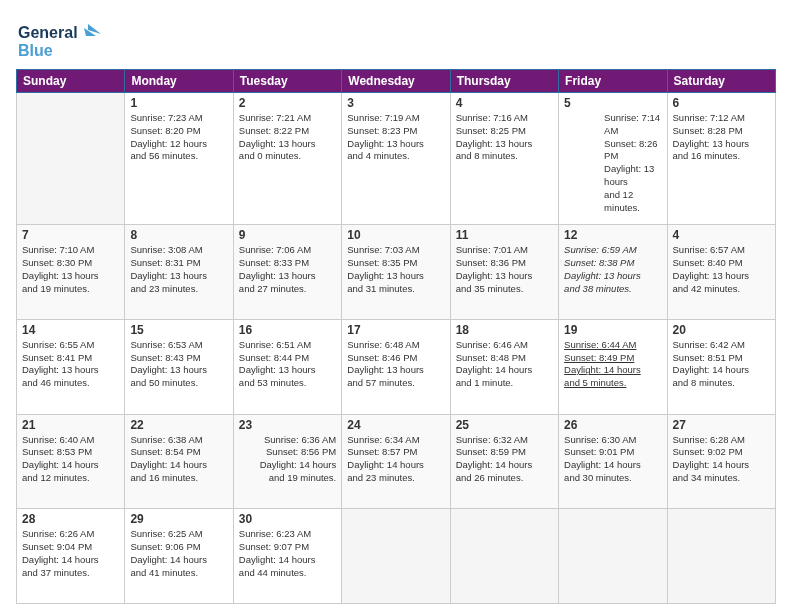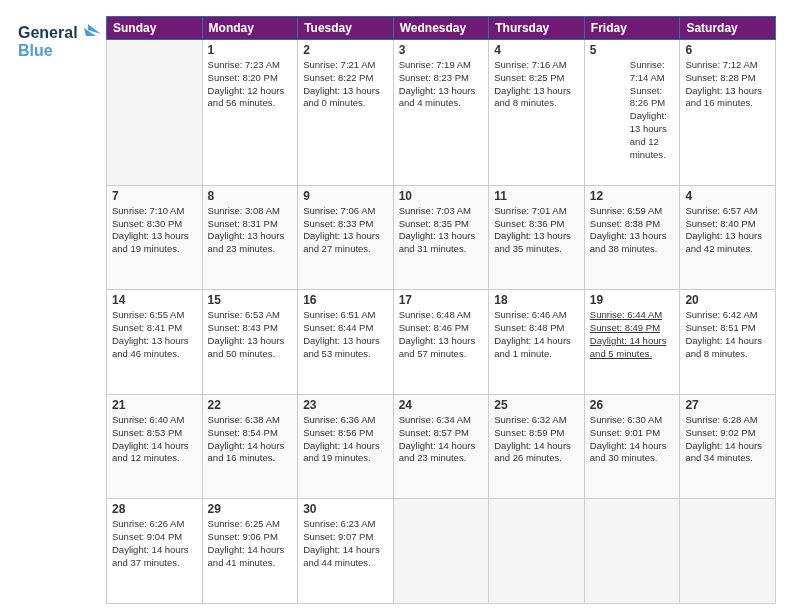--- a/index.html
+++ b/index.html
@@ -8,21 +8,21 @@
       background: #fff;
       width: 792px;
       height: 612px;
       overflow: hidden;
     }
     .page {
       width: 792px;
       height: 612px;
       padding: 16px 16px 8px 16px;
       display: flex;
-      flex-direction: row;
+      flex-direction: column;
     }
     .header {
       display: flex;
       justify-content: space-between;
       align-items: flex-start;
       margin-bottom: 8px;
     }
     .logo {
       display: flex;
       flex-direction: column;
@@ -193,21 +193,21 @@
           </td>
           <td>
             <span class="day-num">11</span>
             <div class="cell-content" style="white-space: pre-line;">Sunrise: 7:01 AM
 Sunset: 8:36 PM
 Daylight: 13 hours
 and 35 minutes.</div>
           </td>
           <td>
             <span class="day-num">12</span>
-            <div class="cell-content" style="white-space: pre-line;">Sunrise: 6:59 AM
+            <div class="cell-content" style="white-space: pre-line; font-style: italic;">Sunrise: 6:59 AM
 Sunset: 8:38 PM
 Daylight: 13 hours
 and 38 minutes.</div>
           </td>
           <td>
             <span class="day-num">4</span>
             <div class="cell-content" style="white-space: pre-line;">Sunrise: 6:57 AM
 Sunset: 8:40 PM
 Daylight: 13 hours
 and 42 minutes.</div>
@@ -274,21 +274,21 @@
           </td>
           <td>
             <span class="day-num">22</span>
             <div class="cell-content" style="white-space: pre-line;">Sunrise: 6:38 AM
 Sunset: 8:54 PM
 Daylight: 14 hours
 and 16 minutes.</div>
           </td>
           <td>
             <span class="day-num">23</span>
-            <div class="cell-content" style="white-space: pre-line;">Sunrise: 6:36 AM
+            <div class="cell-content" style="white-space: pre-line; text-align: right;">Sunrise: 6:36 AM
 Sunset: 8:56 PM
 Daylight: 14 hours
 and 19 minutes.</div>
           </td>
           <td>
             <span class="day-num">24</span>
             <div class="cell-content" style="white-space: pre-line;">Sunrise: 6:34 AM
 Sunset: 8:57 PM
 Daylight: 14 hours
 and 23 minutes.</div>

